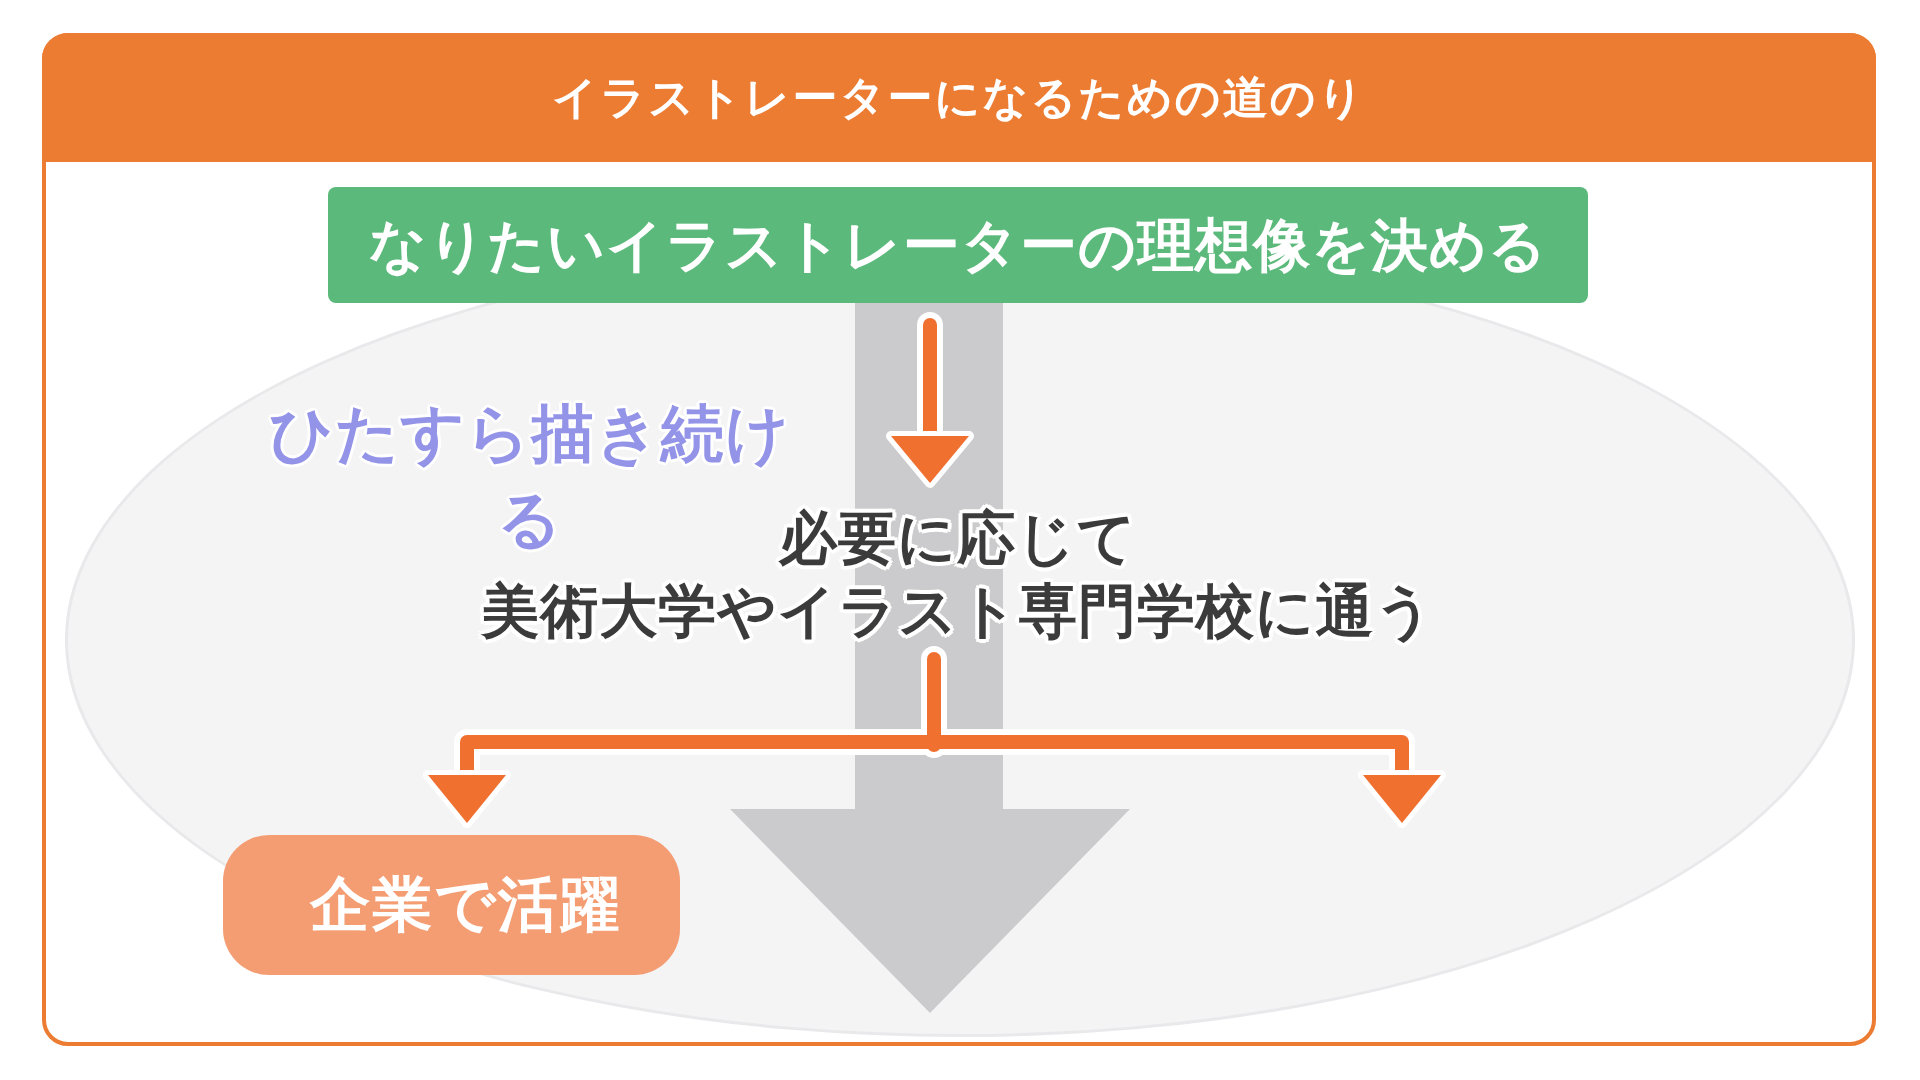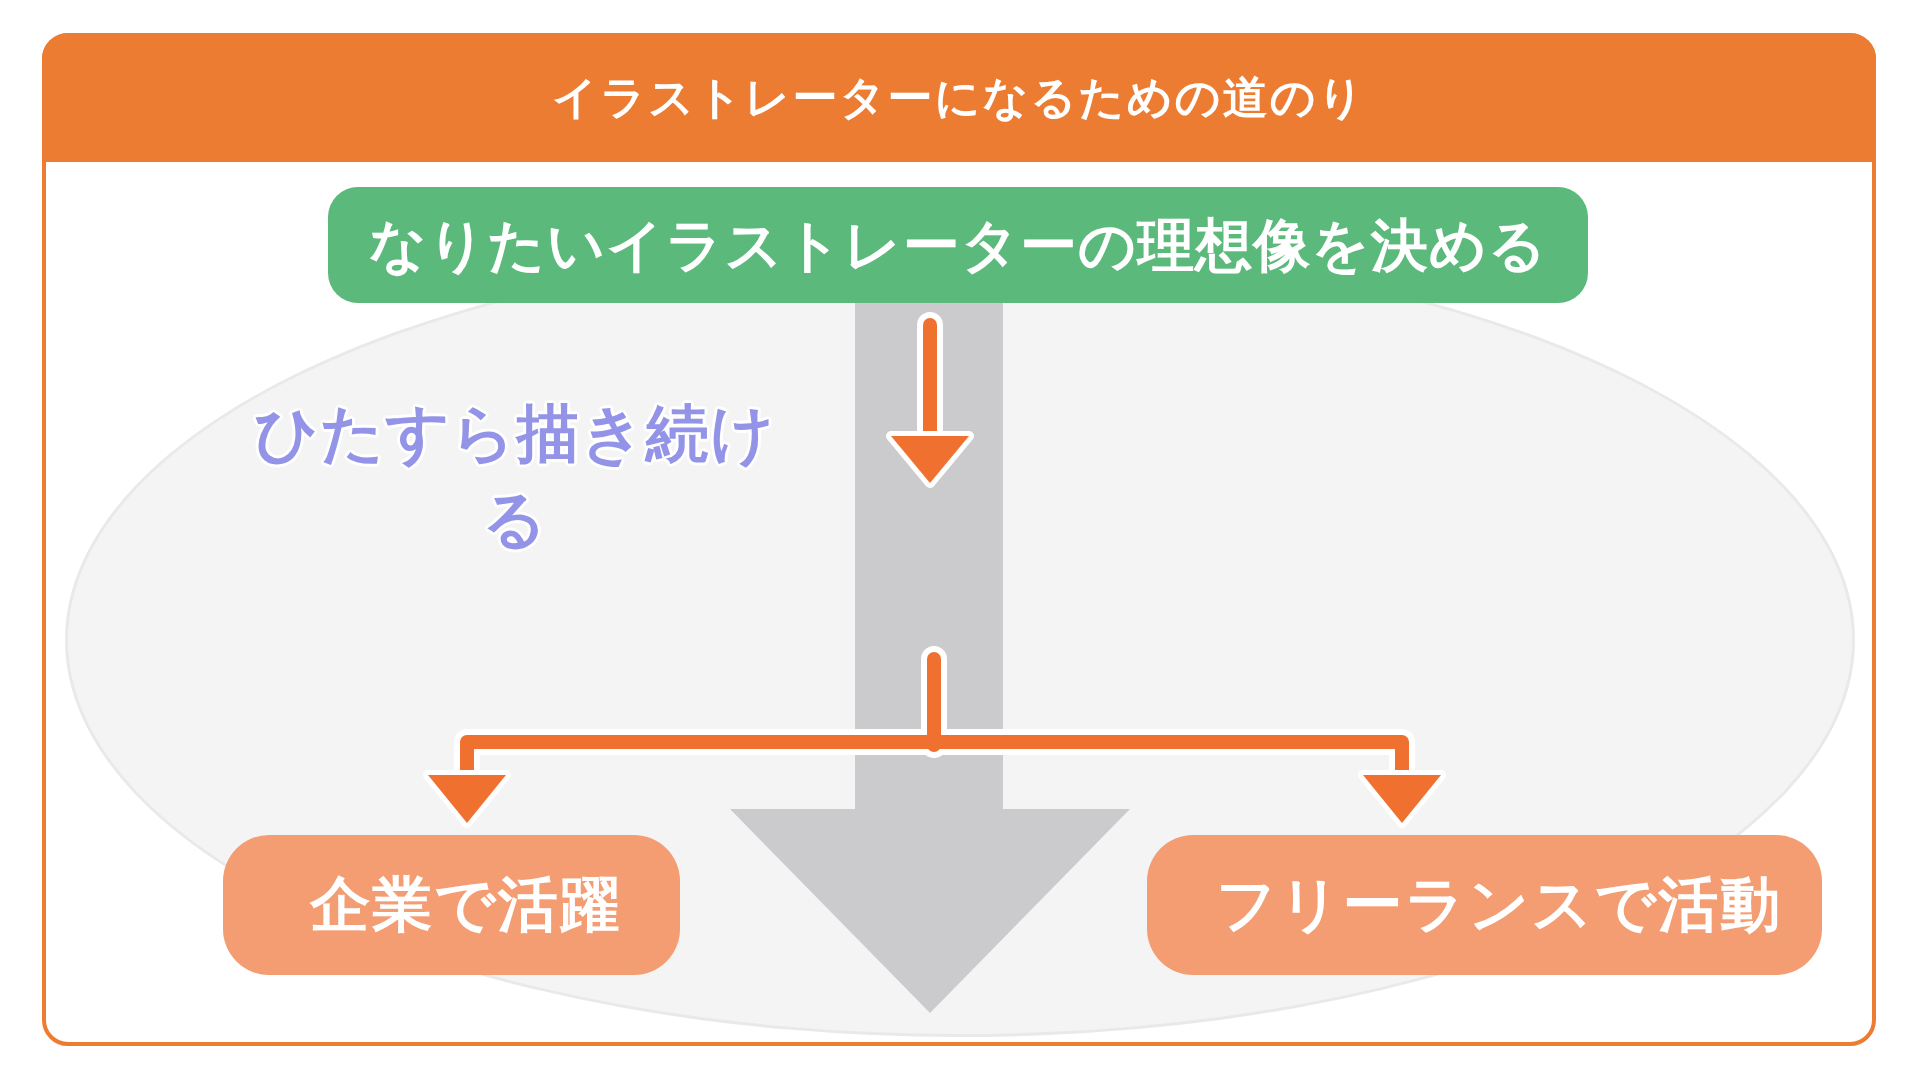--- a/index.html
+++ b/index.html
@@ -47,35 +47,35 @@
     position:absolute;left:813px;top:269px;width:148px;height:508px;
     background:var(--gray-arrow);z-index:2;
   }
   .bighead{
     position:absolute;left:688px;top:776px;width:0;height:0;
     border-left:200px solid transparent;border-right:200px solid transparent;
     border-top:204px solid var(--gray-arrow);z-index:2;
   }
   .goal-box{
     position:absolute;left:286px;top:154px;width:1260px;height:116px;
-    background:var(--green);border-radius:30px;z-index:4;
+    background:var(--green);border-radius:8px;z-index:4;
     color:#fff;font-size:57px;text-align:center;line-height:116px;
     letter-spacing:1px;
   }
   .connectors{position:absolute;left:0;top:0;width:1834px;height:1013px;z-index:5;}
   .casing{fill:none;stroke:#fff;stroke-width:26;stroke-linejoin:round;stroke-linecap:round;}
   .oline{fill:none;stroke:var(--connector-orange);stroke-width:14;stroke-linejoin:round;stroke-linecap:round;}
   .ohead{fill:var(--connector-orange);stroke:#fff;stroke-width:10;stroke-linejoin:round;paint-order:stroke;}
   .side-note{
     position:absolute;top:358px;font-size:63px;color:var(--purple);
     text-align:center;z-index:6;letter-spacing:1px;
     text-shadow:3px 0 0 #fff,-3px 0 0 #fff,0 3px 0 #fff,0 -3px 0 #fff,
                 2px 2px 0 #fff,-2px -2px 0 #fff,2px -2px 0 #fff,-2px 2px 0 #fff;
   }
-  .side-note.left{left:193px;width:560px;}
+  .side-note.left{left:208px;width:560px;}
   .side-note.right{left:1040px;width:615px;}
   .middle-step{
     position:absolute;left:392px;top:468px;width:1048px;z-index:6;
     color:var(--dark-text);font-size:58px;line-height:73px;text-align:center;
     letter-spacing:1px;
     text-shadow:4px 0 0 #fff,-4px 0 0 #fff,0 4px 0 #fff,0 -4px 0 #fff,
                 3px 3px 0 #fff,-3px -3px 0 #fff,3px -3px 0 #fff,-3px 3px 0 #fff;
   }
   .outcome{
     position:absolute;top:802px;height:140px;background:var(--box-salmon);
@@ -117,19 +117,22 @@
         <path class="casing" d="M425 748 L425 709 L1360 709 L1360 748"></path>
         <path class="oline" d="M892 626 L892 712"></path>
         <path class="oline" d="M425 748 L425 709 L1360 709 L1360 748"></path>
         <path class="ohead" d="M386 742 L464 742 L425 790 Z"></path>
         <path class="ohead" d="M1321 742 L1399 742 L1360 790 Z"></path>
       </g>
     </svg>
 
     <div class="side-note left">ひたすら描き続ける</div>
 
+    <div class="middle-step">
+      <div>必要に応じて</div>
+      <div>美術大学やイラスト専門学校に通う</div>
+    </div>
 
     <div class="outcome left">企業で活躍</div>
-    <div class="outcome right">フリーランスで活動</div>
 
   </div>
   <div class="frame-border"></div>
 </div>
 
 </body></html>

